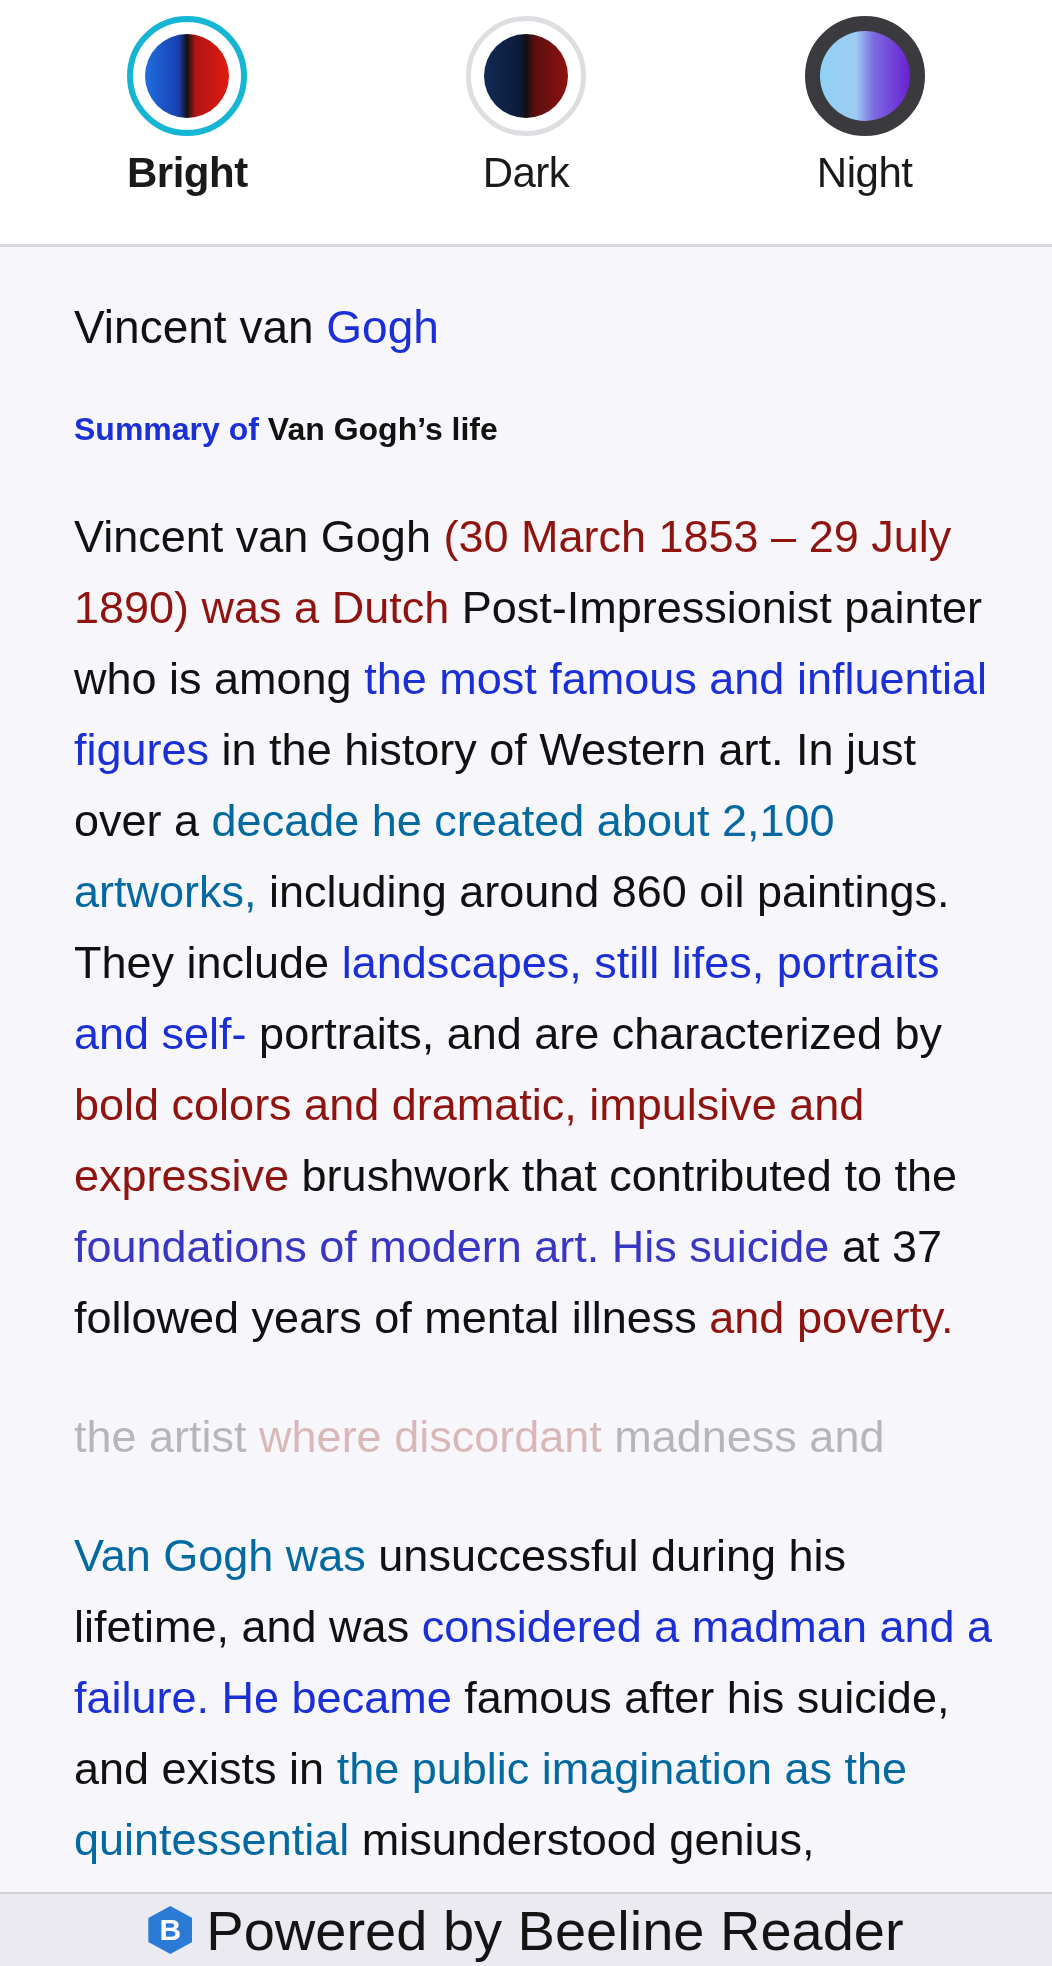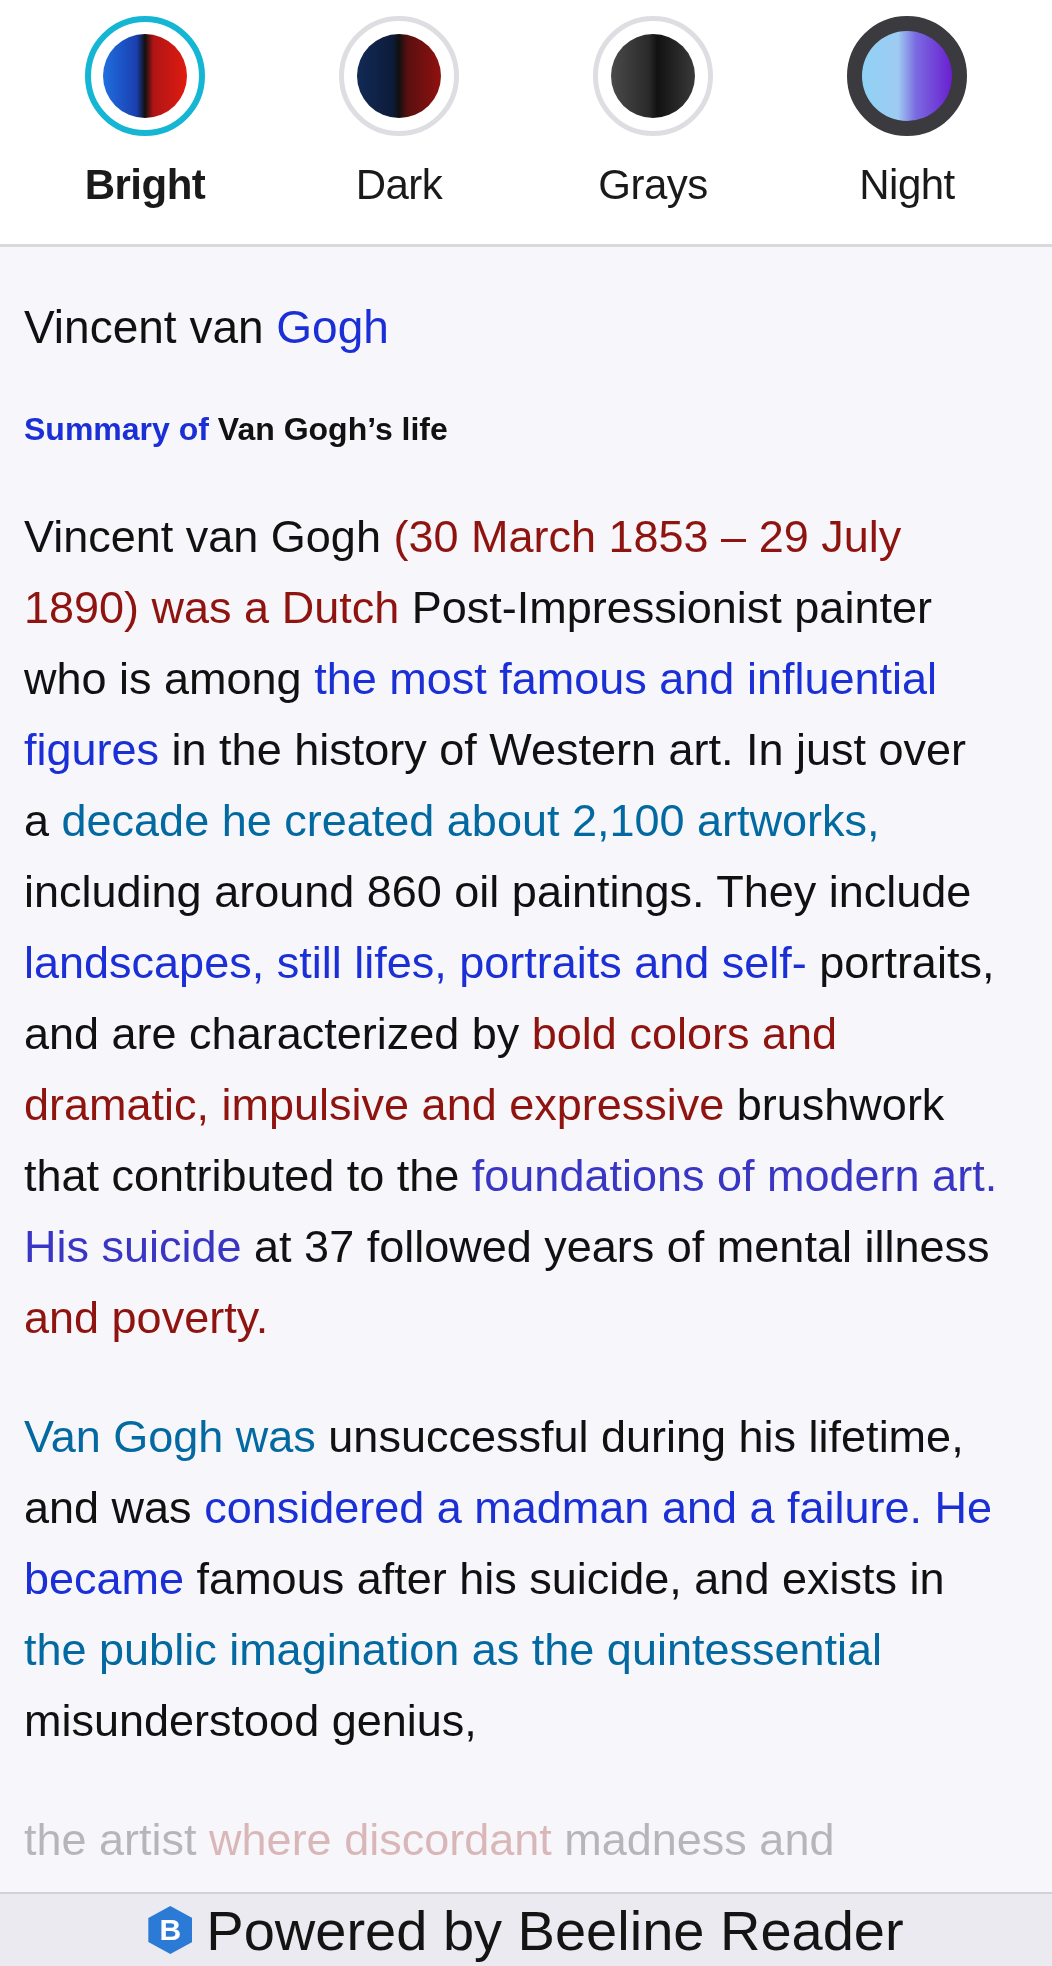--- a/index.html
+++ b/index.html
@@ -56,34 +56,34 @@
   .swatch-dot {
     width: 84px;
     height: 84px;
     border-radius: 50%;
   }
   .swatch-ring.dark-ring .swatch-dot {
     width: 90px;
     height: 90px;
   }
   .theme-label {
-    margin-top: 28px;
+    margin-top: 16px;
     font-size: 42px;
     line-height: 1;
     color: #1a1a1a;
     letter-spacing: -0.5px;
   }
   .theme-item.selected .theme-label {
     font-weight: bold;
   }
 
   
   .reader {
     background: #f7f6fa;
-    padding: 52px 50px 0 24px;
+    padding: 52px 50px 0 74px;
     box-sizing: border-box;
     height: 1719px;
     overflow: hidden;
     position: relative;
   }
   .article-title {
     font-size: 46px;
     line-height: 1.25;
     margin: 0 0 52px 0;
     color: #111111;
@@ -155,42 +155,36 @@
   </div>
 
   <div class="theme-item">
     <div class="swatch-ring">
       <div class="swatch-dot" style="background:linear-gradient(90deg,#122a55 0%,#0d1b3a 42%,#101010 50%,#5a0f0f 60%,#8f1210 100%)"></div>
     </div>
     <div class="theme-label">Dark</div>
   </div>
 
 
-  <div class="theme-item">
-    <div class="swatch-ring">
-      <div class="swatch-dot" style="background:linear-gradient(90deg,#4a4a4a 0%,#2a2a2a 45%,#111111 55%,#3a3a3a 100%)"></div>
-    </div>
-    <div class="theme-label">Grays</div>
-  </div>
 
   <div class="theme-item">
     <div class="swatch-ring dark-ring">
       <div class="swatch-dot" style="background:linear-gradient(90deg,#8fd2f5 0%,#9ecbf2 40%,#7a6ae0 60%,#6a1fd0 100%)"></div>
     </div>
     <div class="theme-label">Night</div>
   </div>
 
 </div>
 
 <div class="reader">
   <div class="article-title" id="article-title"><span class="blk">Vincent van </span><span class="b1">Gogh</span></div>
   <div class="article-sub" id="article-subtitle"><span class="b1">Summary of </span><span class="blk">Van Gogh’s life</span></div>
   <div id="article-body">
       <p class="para"><span class="blk">Vincent van Gogh </span><span class="r2">(30 March 1853 – 29 July 1890) was a Dutch </span><span class="blk">Post-Impressionist painter who is among </span><span class="b1">the most famous and influential figures </span><span class="blk">in the history of Western art. In just over a </span><span class="r1">decade he created about 2,100 artworks, </span><span class="blk">including around 860 oil paintings. They include </span><span class="b1">landscapes, still lifes, portraits and self-</span><span class="blk"> portraits, and are characterized by </span><span class="r2">bold colors and dramatic, impulsive and expressive </span><span class="blk">brushwork that contributed to the </span><span class="b2">foundations of modern art. His suicide </span><span class="blk">at 37 followed years of mental illness </span><span class="r2">and poverty.</span></p>
+      <p class="para faded"><span class="blk">the artist </span><span class="r2">where discordant</span><span class="blk"> madness and </span><span class="b1"></span></p>
       <p class="para"><span class="r1">Van Gogh was </span><span class="blk">unsuccessful during his lifetime, and was </span><span class="b1">considered a madman and a failure. He became </span><span class="blk">famous after his suicide, and exists in </span><span class="r1">the public imagination as the quintessential </span><span class="blk">misunderstood genius,</span></p>
-      <p class="para faded"><span class="blk">the artist </span><span class="r2">where discordant</span><span class="blk"> madness and </span><span class="b1"></span></p>
     </div>
 </div>
 
 <div class="footer">
   <div class="bee-badge">B</div>
   <div class="footer-text">Powered by Beeline Reader</div>
 </div>
 
 </body></html>

